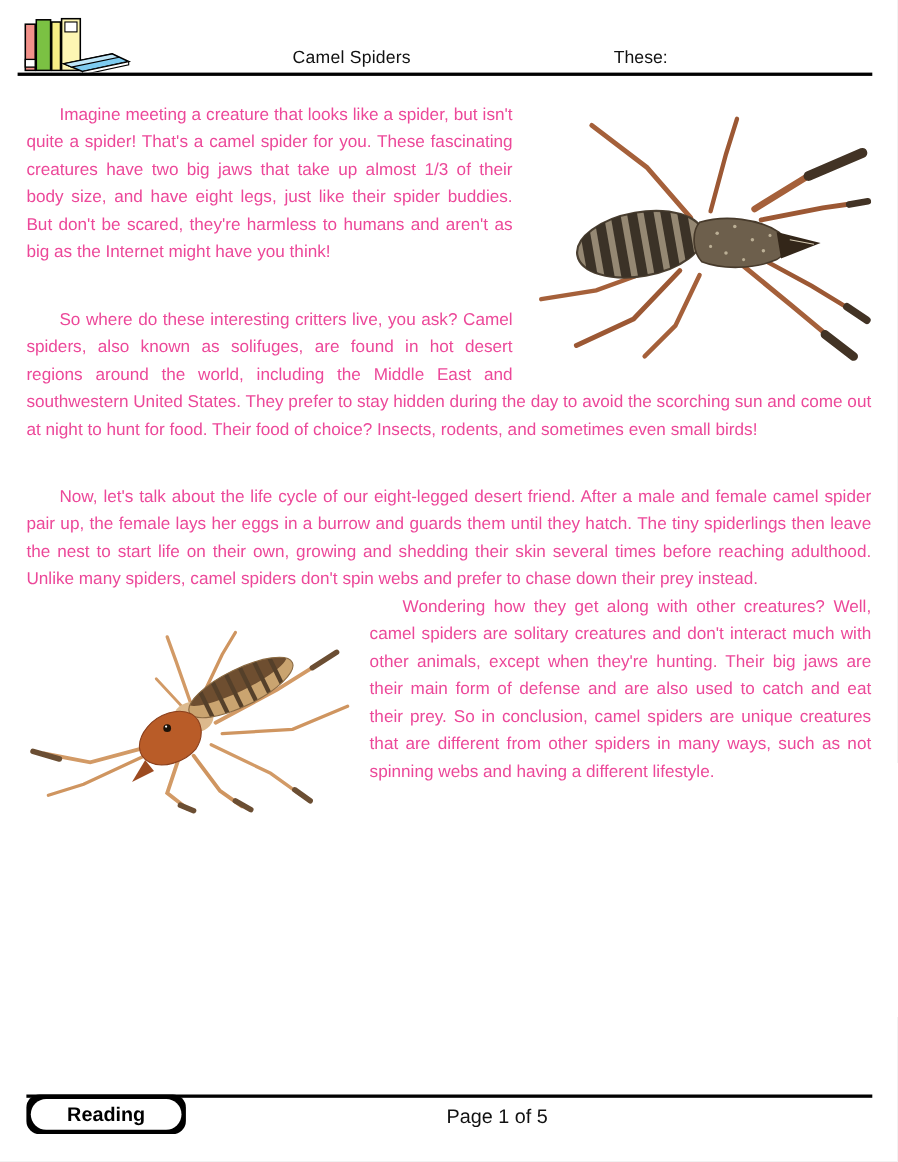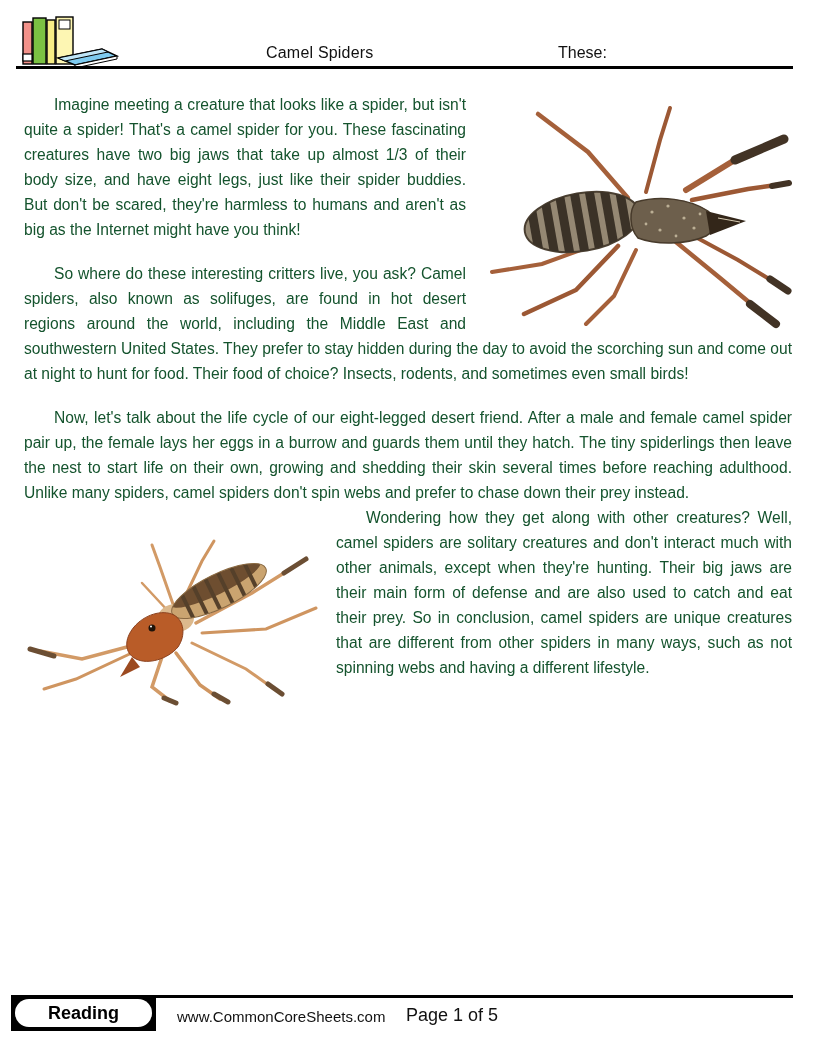--- a/index.html
+++ b/index.html
@@ -27,40 +27,40 @@
   }
   .header-rule {
     position: absolute; left: 16px; top: 66px;
     width: 777px; height: 2.5px; background: #000;
   }
 
   
   .content {
     position: absolute; left: 24px; top: 92px; width: 768px;
     font-size: 15.6px; line-height: 25px; text-align: justify;
-    color: #14532d;
+    color: #ec4899;
   }
   .content p { text-indent: 30px; margin: 0; }
-  .content p + p { margin-top: 19px; }
+  .content p + p { margin-top: 36px; }
   .spider-top {
     float: right; width: 312px; height: 238px; margin-left: 14px;
   }
   .spider-side {
     float: left; width: 300px; height: 196px;
     margin-right: 12px; margin-top: 6px;
   }
 
   
   .footer-rule {
     position: absolute; left: 24px; top: 995px;
     width: 769px; height: 2.5px; background: #000;
   }
   .badge-box {
-    position: absolute; left: 11px; top: 995px;
-    width: 145px; height: 36px; background: #000;
+    position: absolute; left: 24px; top: 995px;
+    width: 145px; height: 36px; background: #000; border-radius: 12px;
   }
   .badge-pill {
     position: absolute; left: 4px; top: 4px; right: 4px; bottom: 4px;
     background: #fff; border-radius: 15px;
     display: flex; align-items: center; justify-content: center;
     font-size: 18px; font-weight: bold; color: #000;
   }
   .website {
     position: absolute; left: 177px; top: 1008px;
     font-size: 15px; color: #111;
@@ -194,16 +194,15 @@
       <circle cx="127" cy="115.5" r="1" fill="#ffffff"></circle>
     </svg>
 
     <p>Wondering how they get along with other creatures? Well, camel spiders are solitary creatures and don't interact much with other animals, except when they're hunting. Their big jaws are their main form of defense and are also used to catch and eat their prey. So in conclusion, camel spiders are unique creatures that are different from other spiders in many ways, such as not spinning webs and having a different lifestyle.</p>
   </main>
 
   <div class="footer-rule"></div>
   <div class="badge-box">
     <div class="badge-pill">Reading</div>
   </div>
-  <span class="website">www.CommonCoreSheets.com</span>
   <span class="page-info">Page 1 of 5</span>
 
 </div>
 
 </body></html>

